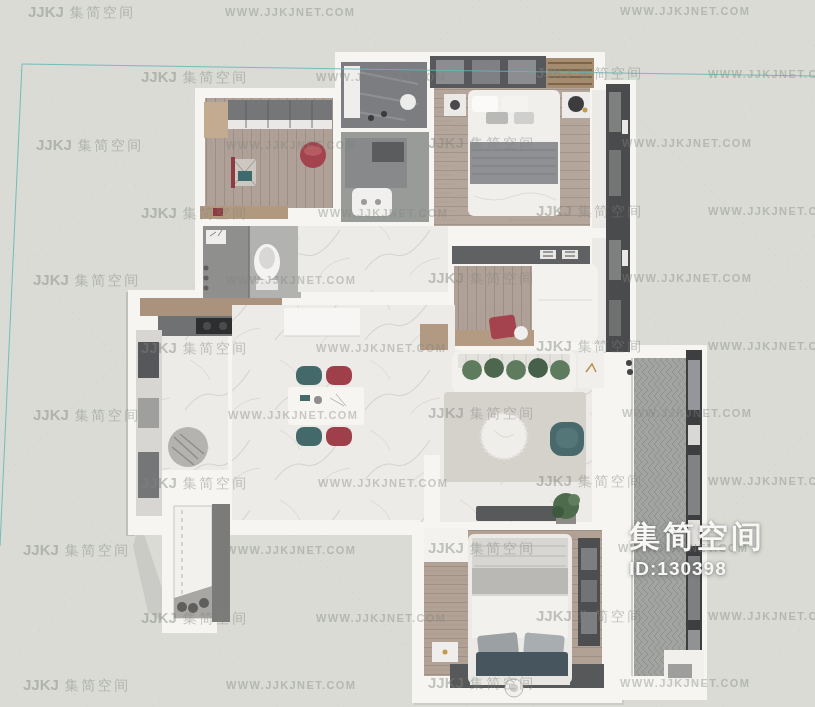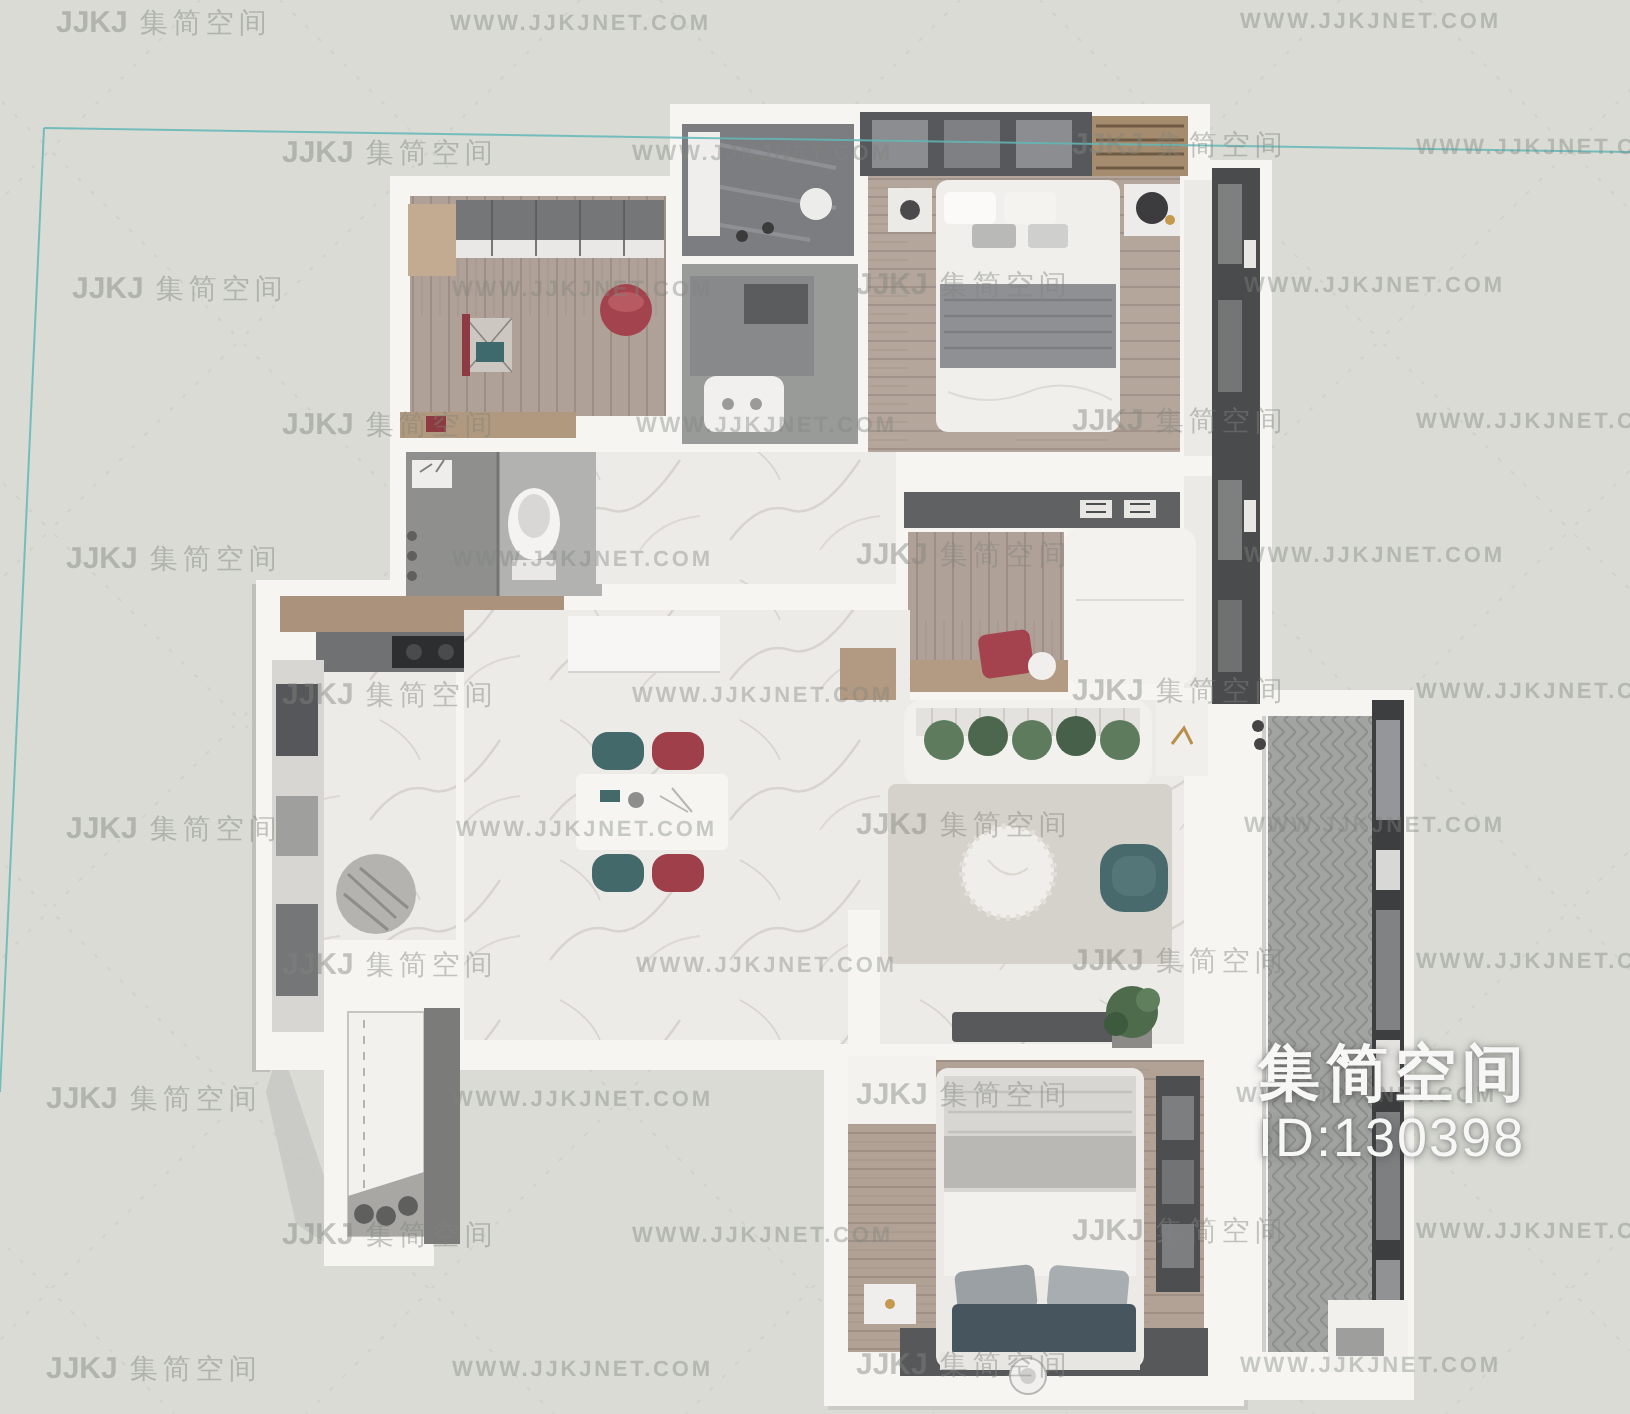--- a/index.html
+++ b/index.html
@@ -9,21 +9,21 @@
   
   #wm-layer{position:absolute;left:0;top:0;width:815px;height:707px;pointer-events:none}
   .wm{position:absolute;white-space:nowrap;color:rgba(128,133,126,.45);font-size:14px}
   .wm b{font-weight:700;font-size:15px;letter-spacing:0;margin-right:6px}
   .wm i{font-style:normal;font-size:14px;letter-spacing:2.5px}
   .wm.url{font-size:11px;font-weight:700;letter-spacing:1.4px;color:rgba(128,133,126,.40)}
   
   .brand-overlay{position:absolute;left:629px;top:520px;color:#f7f7f5;
     text-shadow:0 1px 4px rgba(70,70,70,.5),0 0 2px rgba(90,90,90,.4)}
   .brand-overlay .t{font-size:31px;font-weight:700;letter-spacing:3px;line-height:34px}
-  .brand-overlay .i{font-size:27px;font-weight:400;letter-spacing:1px;line-height:30px}
+  .brand-overlay .i{font-size:19px;font-weight:700;letter-spacing:1px;line-height:30px}
 </style>
 </head>
 <body>
 
 <div class="stage">
 
   <svg width="815" height="707">
     <g stroke="#c7cac2" stroke-width="1" stroke-dasharray="2 7" opacity="0.55">
       <line x1="-620" y1="0" x2="87" y2="707"></line>
         <line x1="-430" y1="0" x2="277" y2="707"></line>

